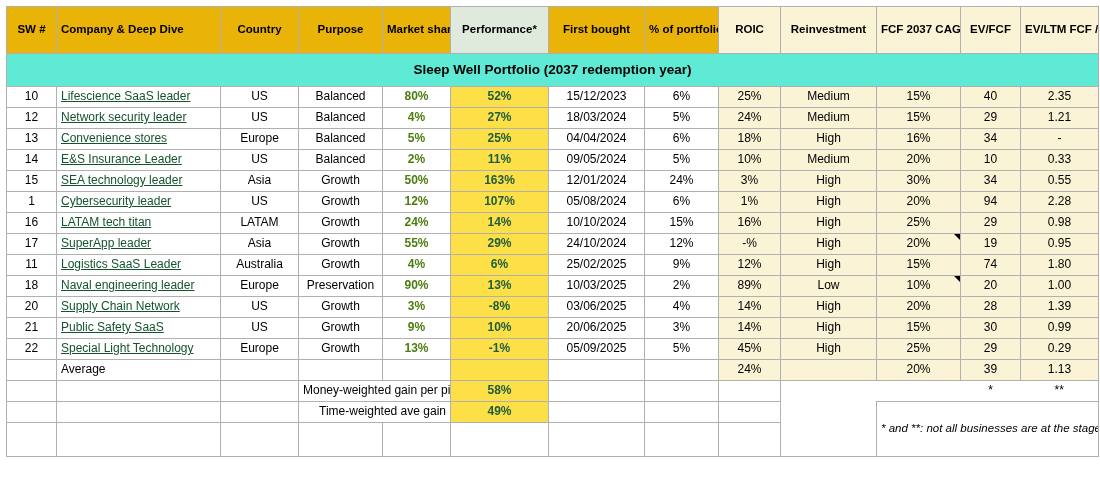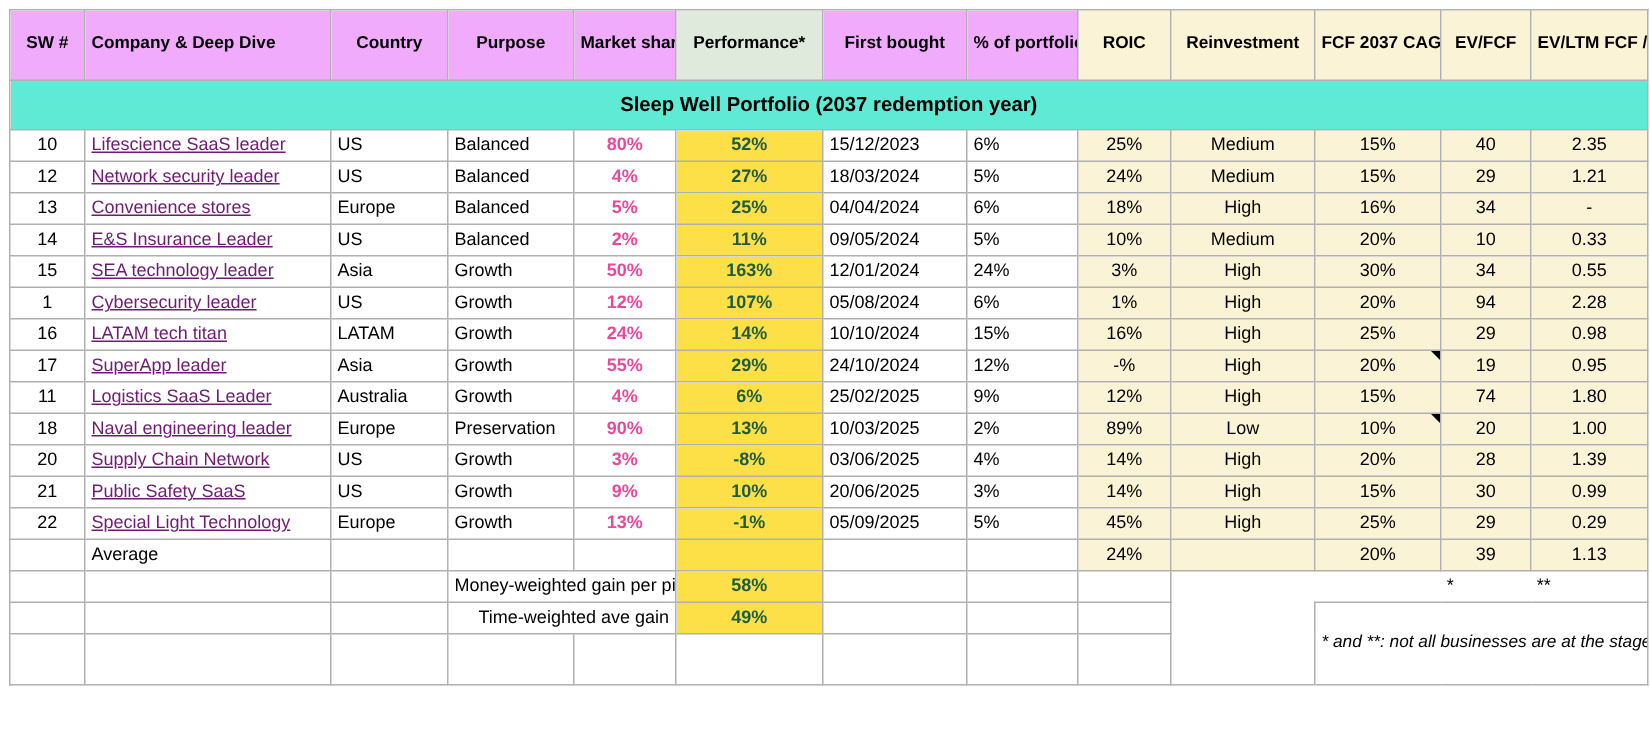--- a/index.html
+++ b/index.html
@@ -37,40 +37,40 @@
     font-size: 13.5px;
     height: 26px;
     background: #5eead4;
   }
   thead th {
     font-weight: bold;
     font-size: 11.5px;
     text-align: center;
     height: 40px;
     white-space: normal;
-    background: #f0abfc;
+    background: #eab308;
   }
   th.perf-h { background: #dfe9dc; margin-left: 13px; }
   th.gold-h { background: #fbf3d5; }
   .swnum { text-align: center; font-size: 12px; }
   .company {
     text-align: left;
-    color: #701a75;
+    color: #14532d;
     text-decoration: underline;
     font-size: 12px;
   }
-  .blue { color: #ec4899; font-weight: bold; text-align: center; }
+  .blue { color: #4d7c0f; font-weight: bold; text-align: center; }
   .perf {
     background: #fde047;
     color: #1f5c3d;
     font-weight: bold;
     text-align: center;
   }
   .gold { background: #fbf3d5; text-align: center; }
-  .plain { text-align: left; }
+  .plain { text-align: center; }
   .row-h { height: 21px; }
   .avg-label { text-align: left; padding-left: 6px; }
   .note {
     font-style: italic;
     font-size: 11.5px;
     text-align: left;
     white-space: normal;
     line-height: 1.35;
     vertical-align: top;
     padding: 4px 6px;

